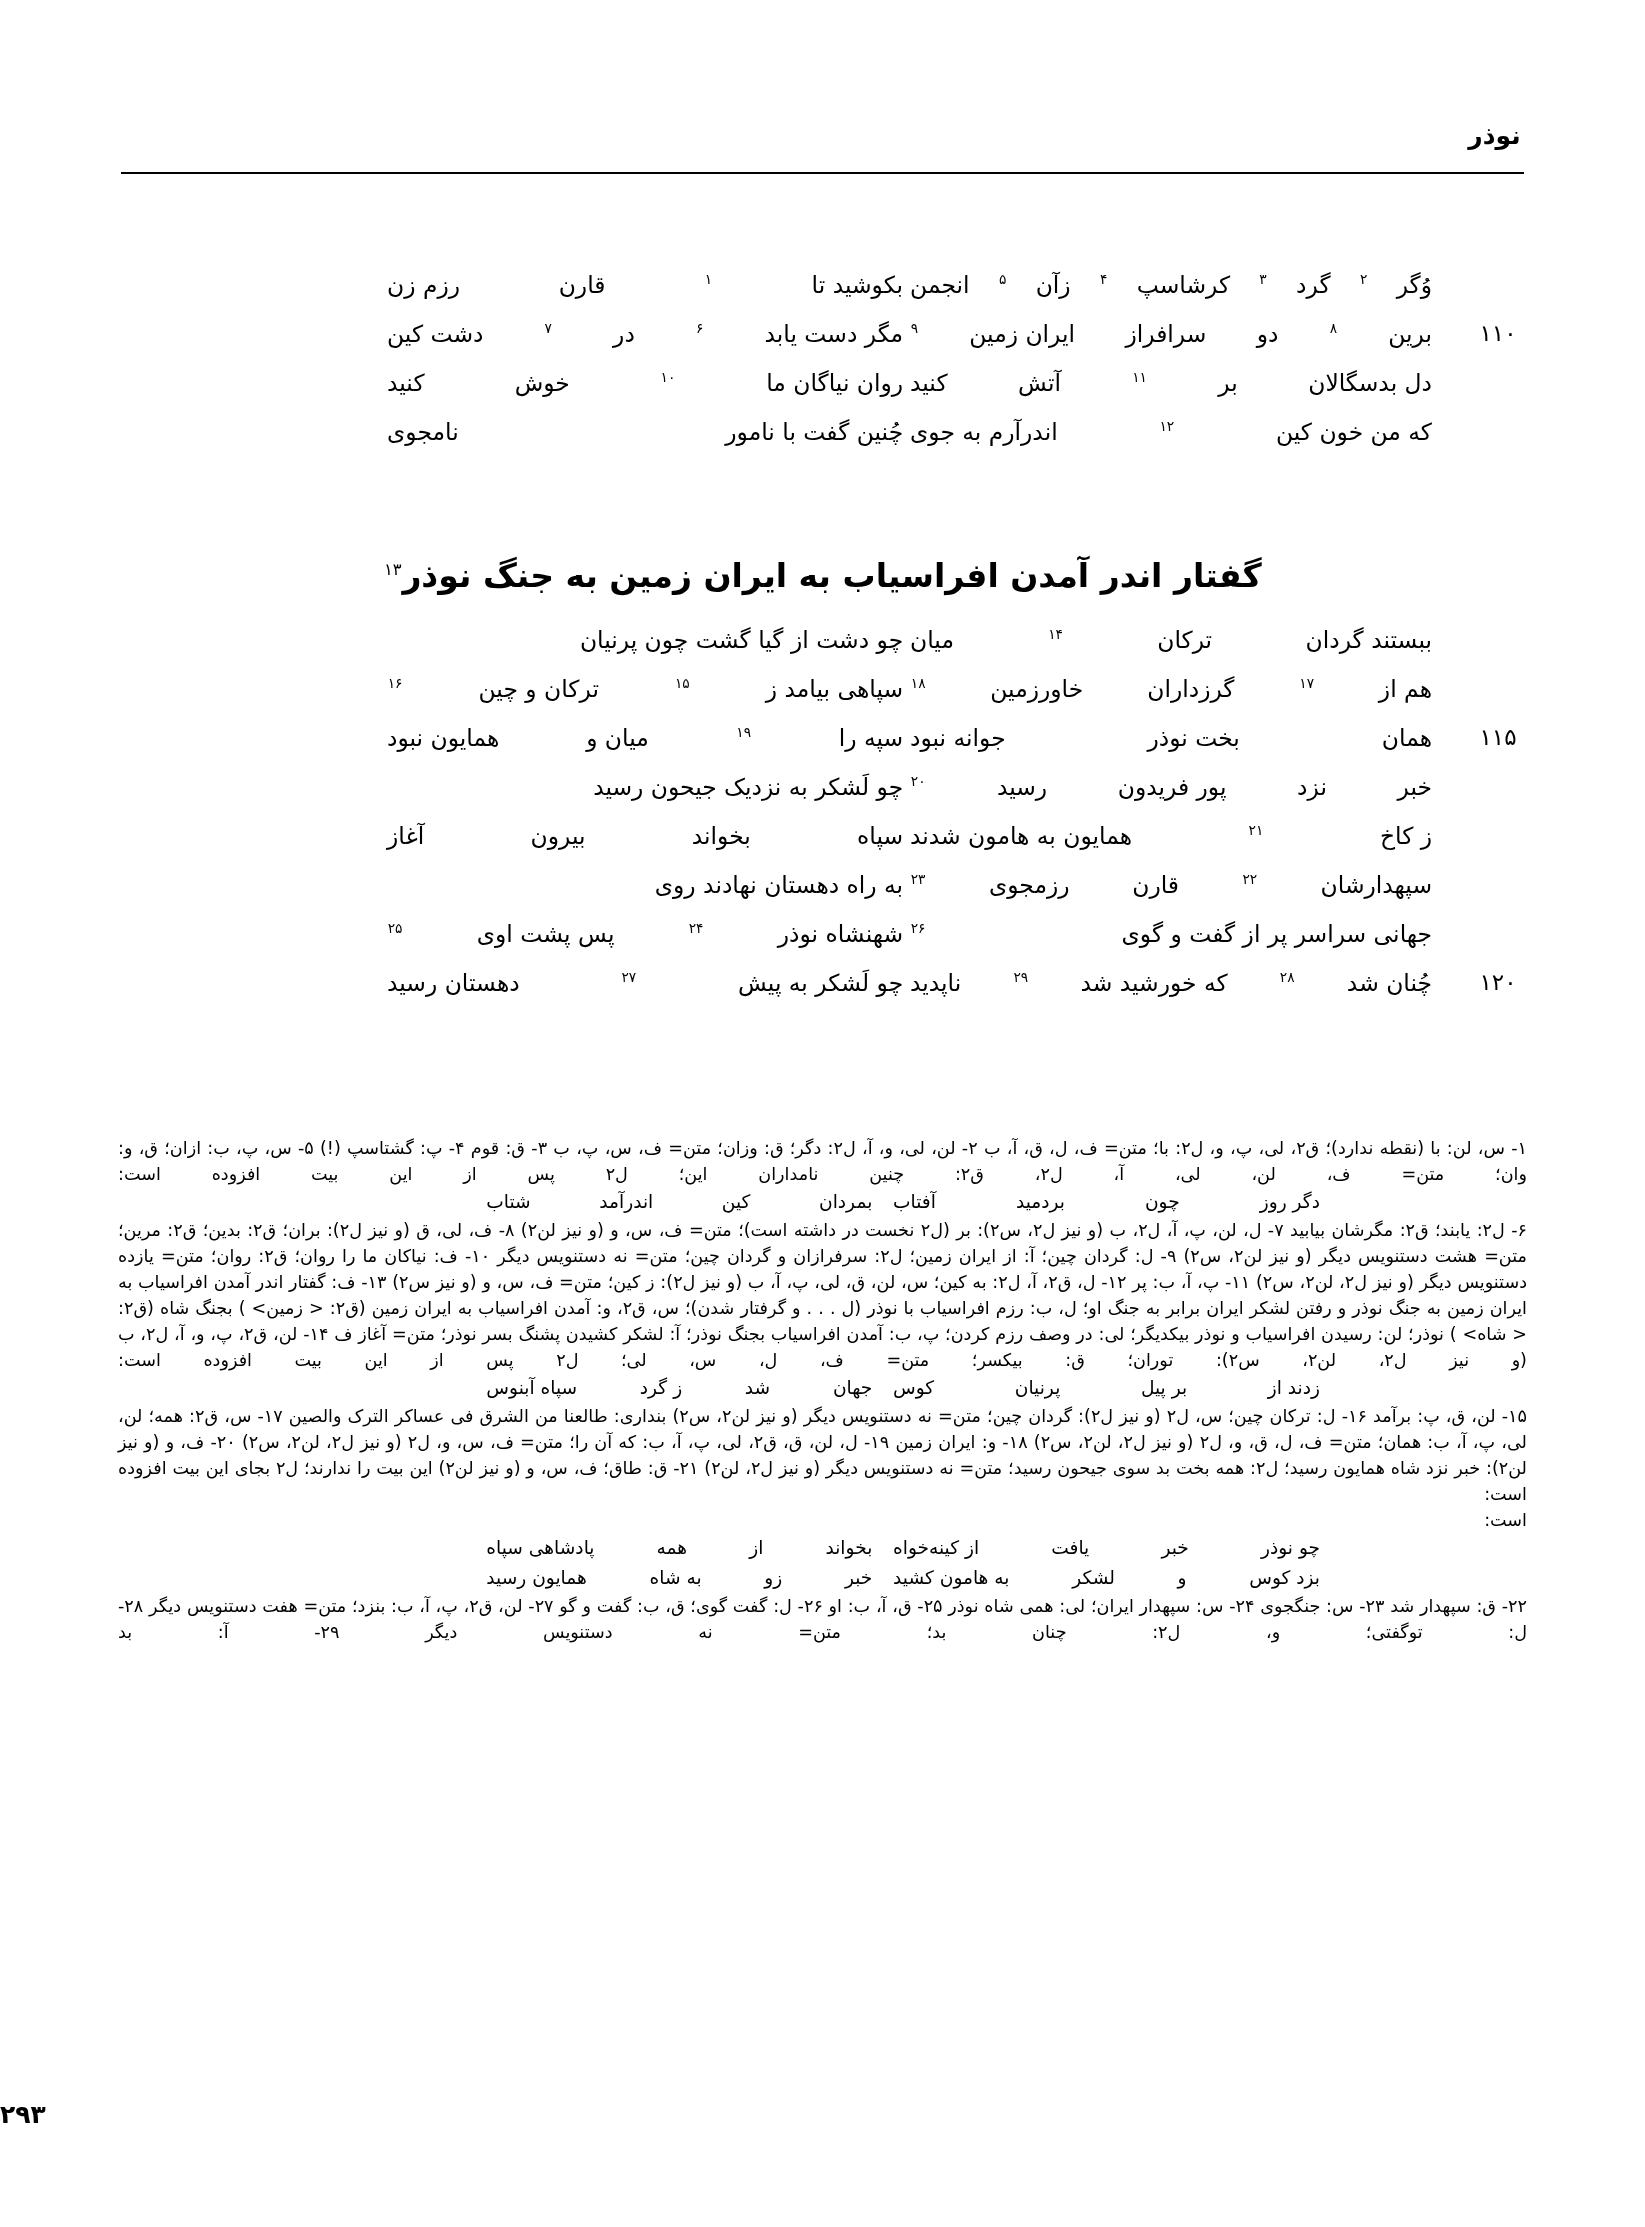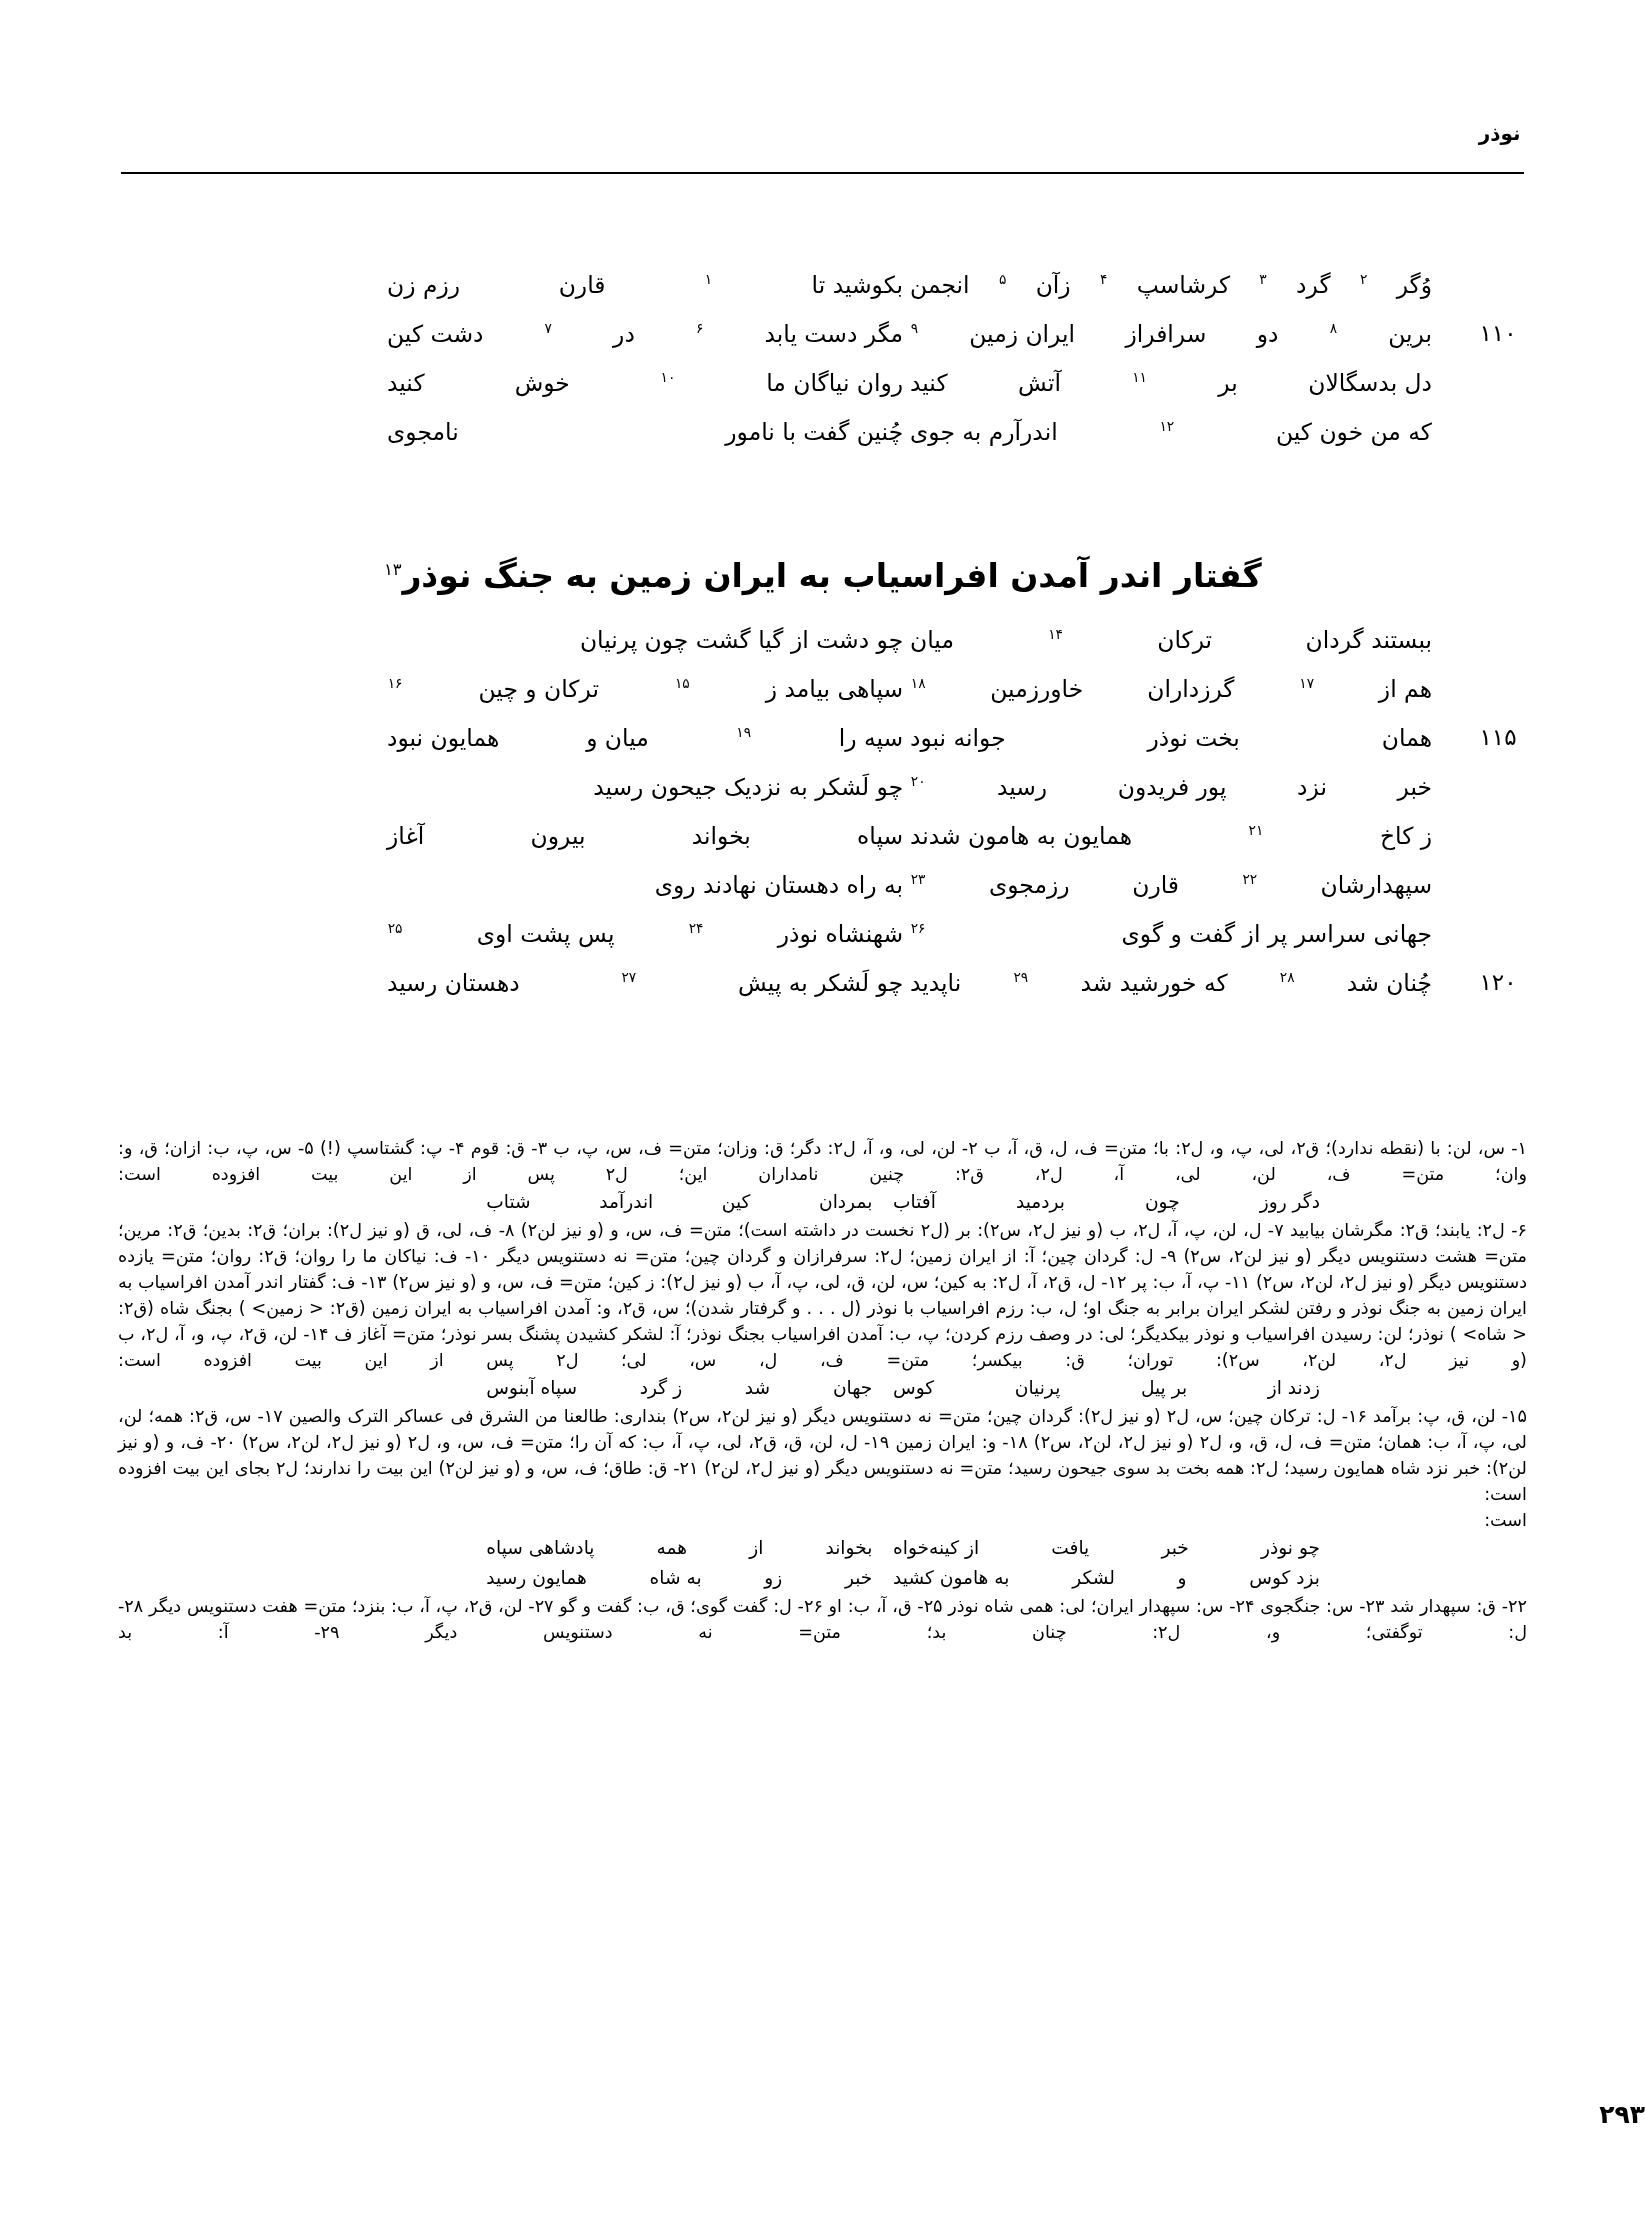--- a/index.html
+++ b/index.html
@@ -24,21 +24,21 @@
 
   
   .runhead {
     position: absolute;
     top: 116px;
     right: 121px;
     left: 121px;
     height: 63px;
   }
   .runhead-title {
-    font-size: 20px;
+    font-size: 25px;
     font-weight: bold;
     letter-spacing: 0;
     line-height: 1;
     position: absolute;
     right: 3.4px;
     top: 6.9px;
   }
   .runhead-rule {
     position: absolute;
     right: 0;
@@ -144,21 +144,21 @@
     justify-content: space-between;
   }
   .inset-couplet .ic-half.h2 { width: 386px; padding-right: 20.7px; }
 
   
   .page-number {
     position: absolute;
     left: 0;
     right: 0;
     bottom: 98px;
-    text-align: right;
+    text-align: left;
     font-size: 25px;
     font-weight: bold;
   }
 </style>
 </head>
 <body>
 
 <div class="page">
 
   <div class="runhead">

